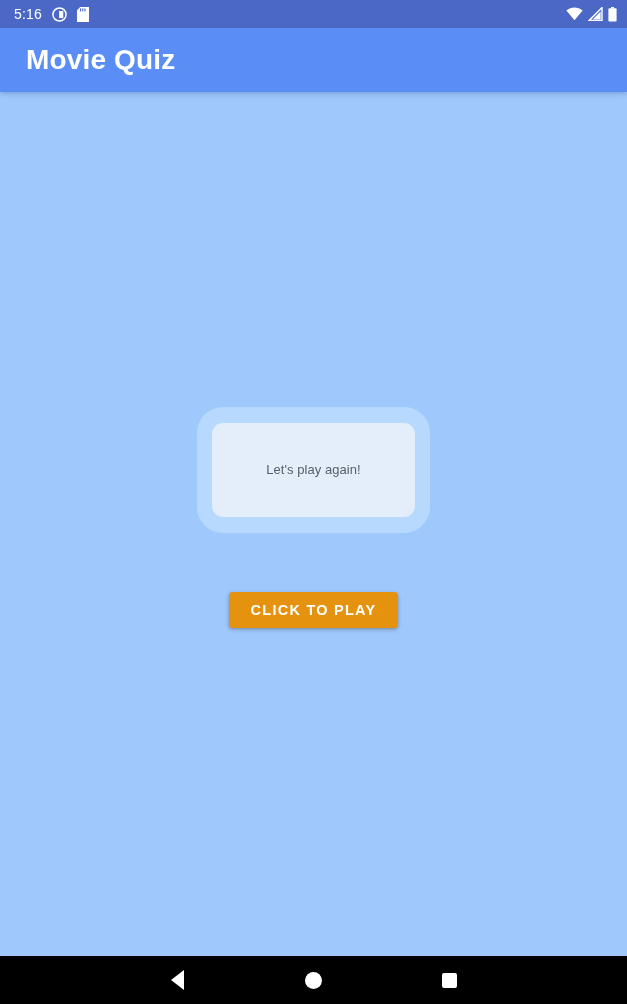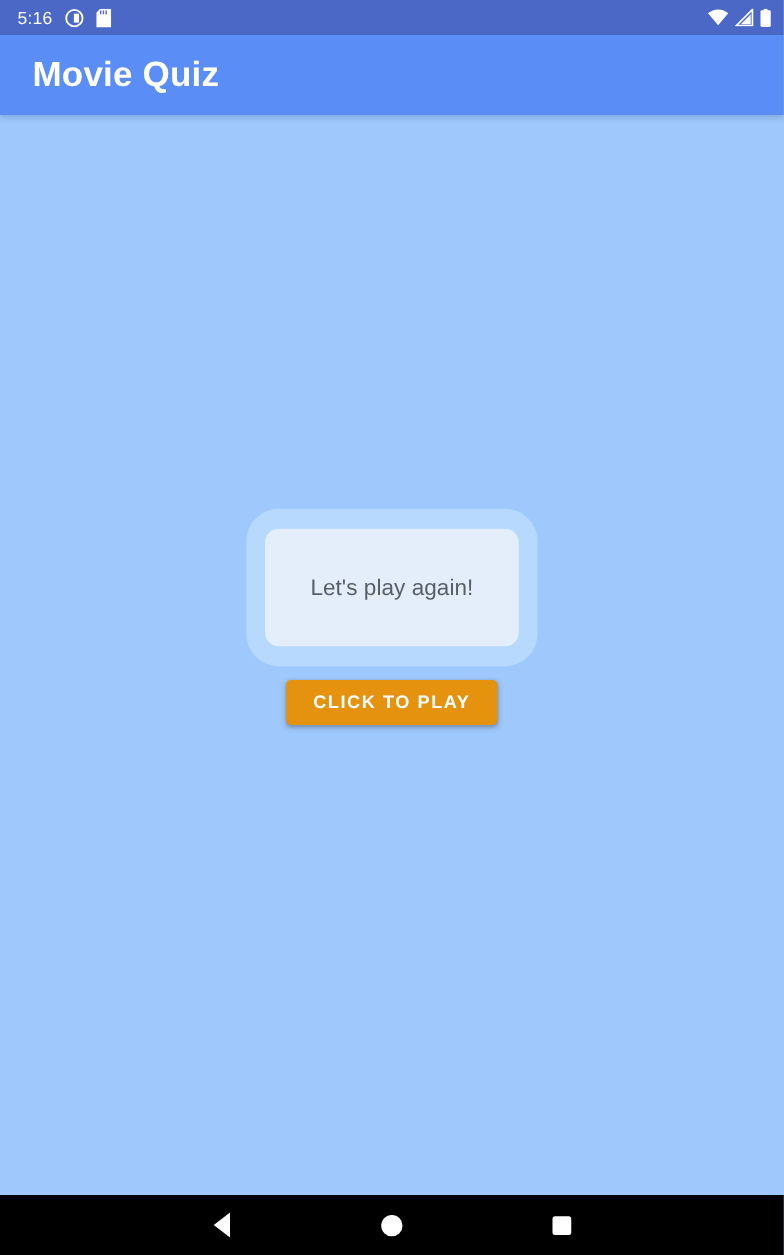--- a/index.html
+++ b/index.html
@@ -104,30 +104,30 @@
     background: #e4eefb;
     border-radius: 11px;
     display: flex;
     align-items: center;
     justify-content: center;
     box-sizing: border-box;
   }
 
   .quiz-question-text {
     color: #585e66;
-    font-size: 18px;
+    font-size: 13px;
     line-height: 20px;
     letter-spacing: 0.05px;
     text-align: left;
   }
 
   .play-button {
     position: absolute;
     left: 229px;
-    top: 452px;
+    top: 500px;
     width: 169px;
     height: 36px;
     background: #e5920e;
     border: none;
     border-radius: 4px;
     color: #ffffff;
     font-family: "Liberation Sans", sans-serif;
     font-size: 14.5px;
     font-weight: bold;
     letter-spacing: 1.25px;

